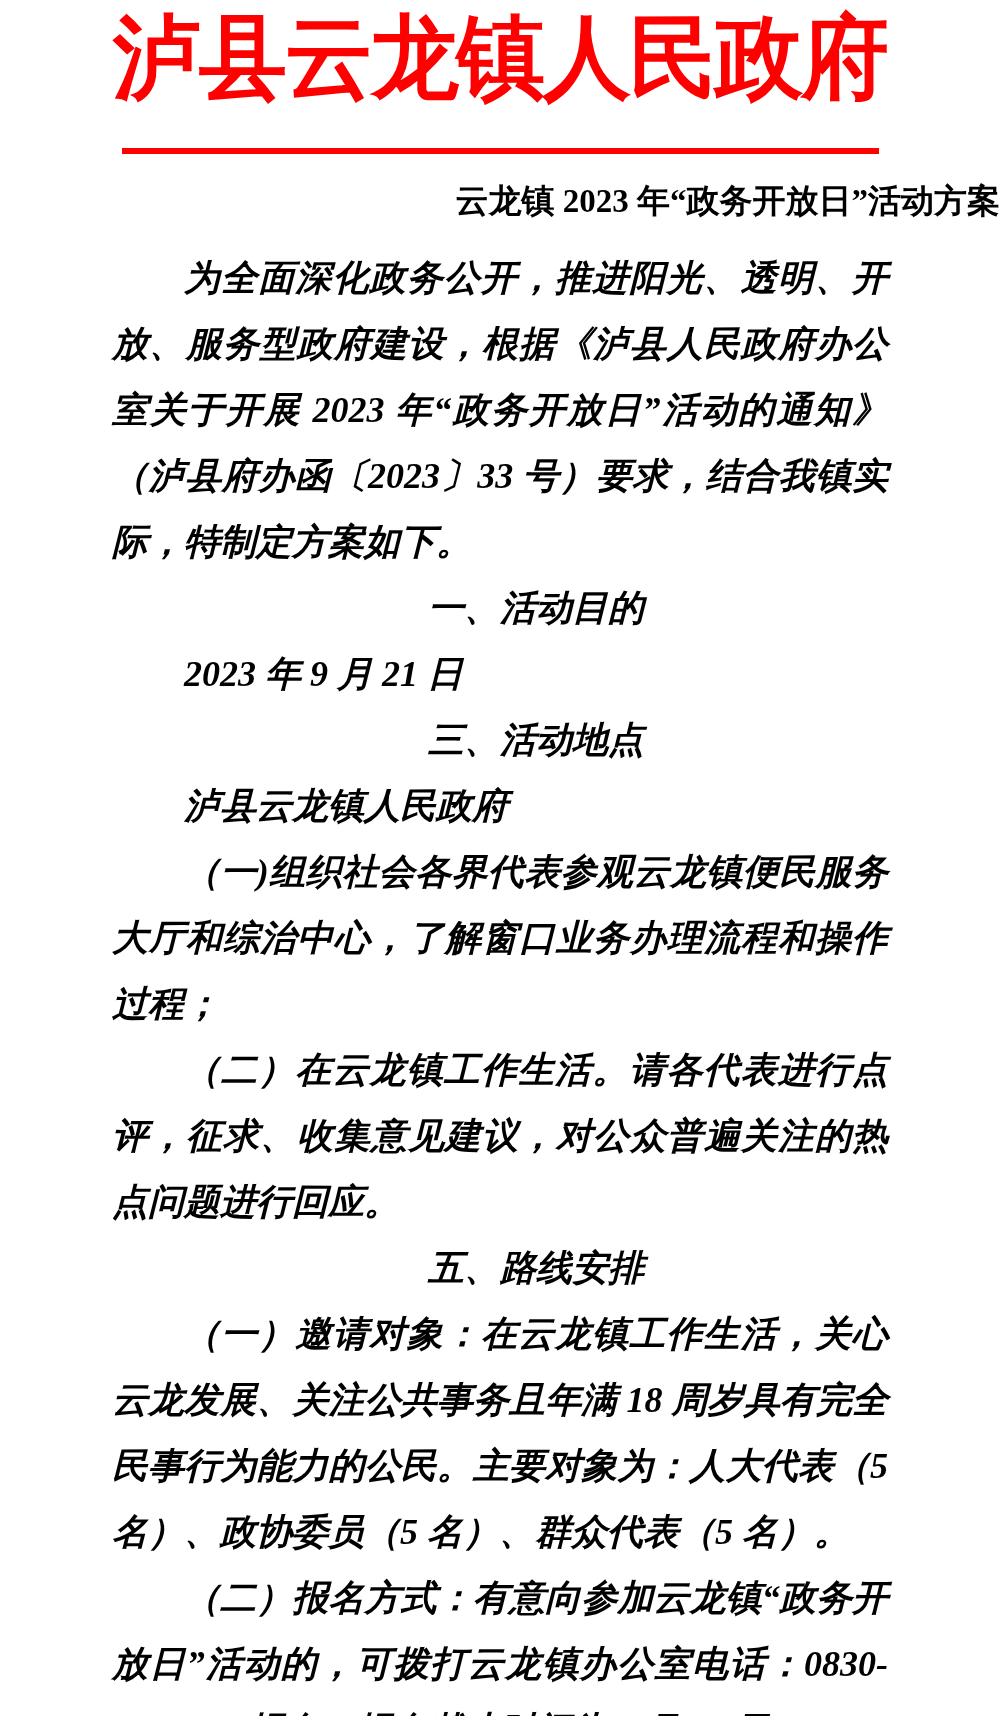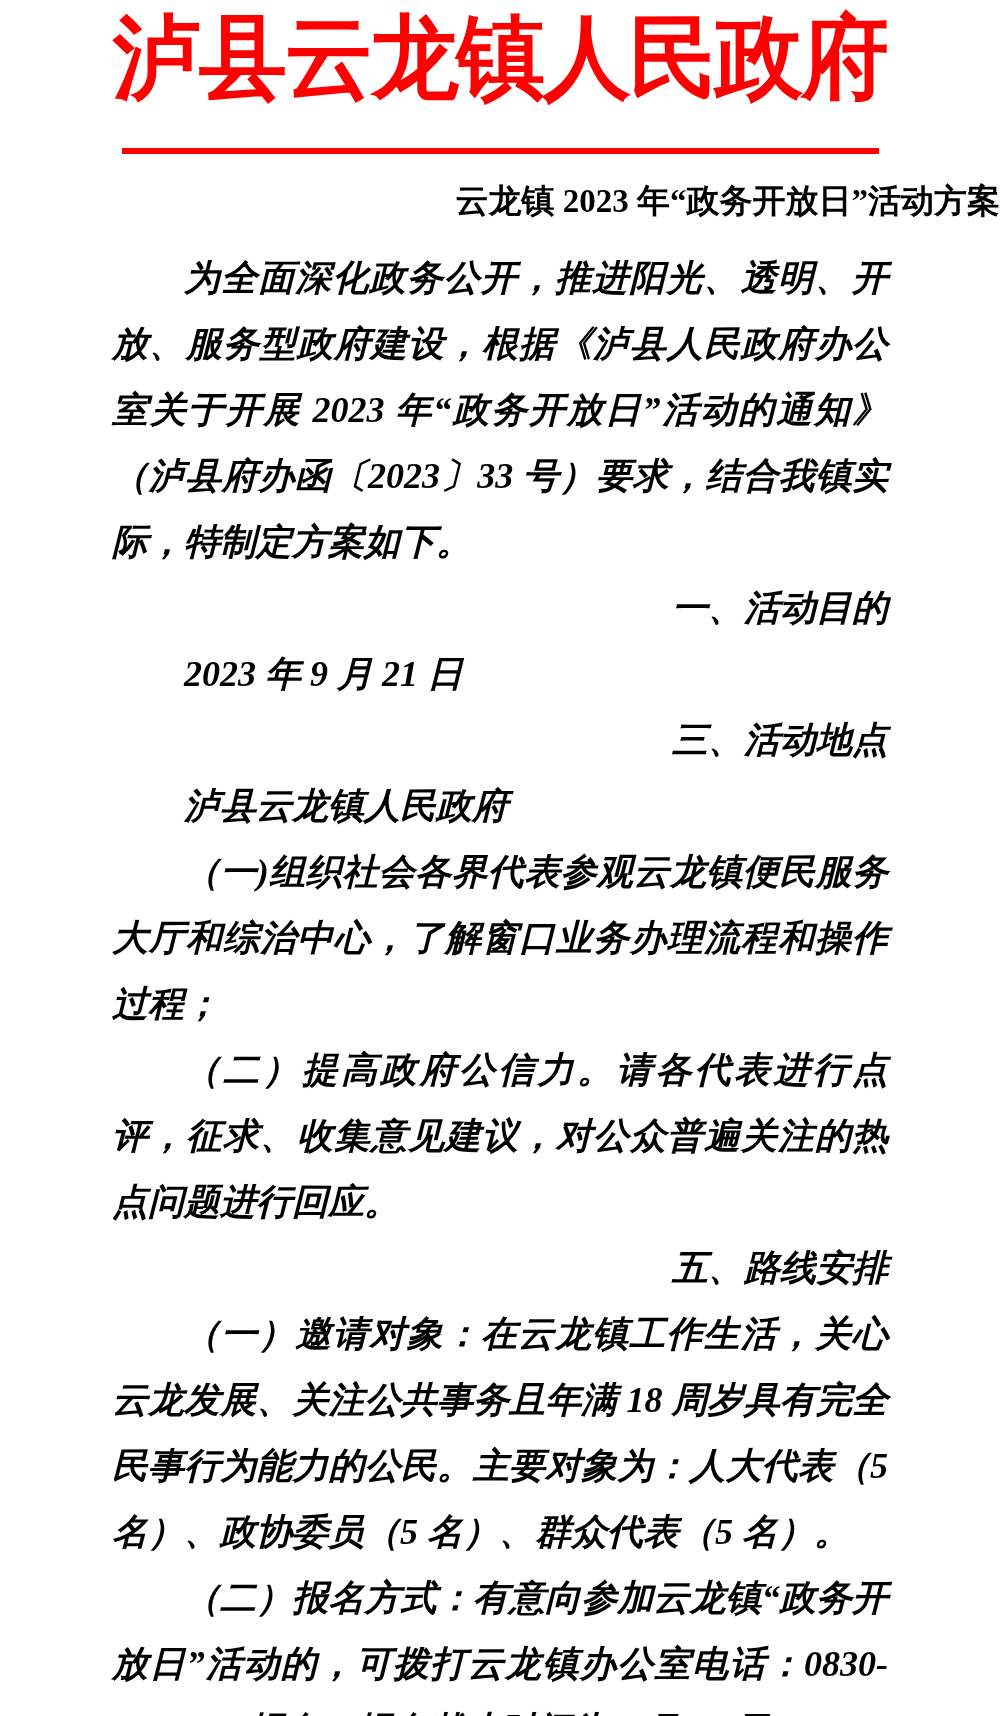--- a/index.html
+++ b/index.html
@@ -54,21 +54,21 @@
     font-weight: bold;
     line-height: 66px;
     text-align: justify;
     font-style: italic;
   }
   .content p {
     margin: 0;
     text-indent: 2em;
   }
   .content p.heading {
-    text-align: right;
+    text-align: center;
   }
   
   .signature {
     margin-top: 72px;
     padding-right: 171px;
     text-align: right;
     font-size: 28px;
     font-weight: bold;
     line-height: 50px;
   }
@@ -90,21 +90,21 @@
   <main>
     <h2 class="doc-title">云龙镇 2023 年“政务开放日”活动方案</h2>
 
     <div class="content" id="content">
         <p class="para">为全面深化政务公开，推进阳光、透明、开放、服务型政府建设，根据《泸县人民政府办公室关于开展 2023 年“政务开放日”活动的通知》（泸县府办函〔2023〕33 号）要求，结合我镇实际，特制定方案如下。</p>
         <p class="heading">一、活动目的</p>
         <p class="para">2023 年 9 月 21 日</p>
         <p class="heading">三、活动地点</p>
         <p class="para">泸县云龙镇人民政府</p>
         <p class="para">（一)组织社会各界代表参观云龙镇便民服务大厅和综治中心，了解窗口业务办理流程和操作过程；</p>
-        <p class="para">（二）提高政府公信力。请各代表进行点评，征求、收集意见建议，对公众普遍关注的热点问题进行回应。</p>
+        <p class="para">（二）在云龙镇工作生活。请各代表进行点评，征求、收集意见建议，对公众普遍关注的热点问题进行回应。</p>
         <p class="heading">五、路线安排</p>
         <p class="para">（一）邀请对象：在云龙镇工作生活，关心云龙发展、关注公共事务且年满 18 周岁具有完全民事行为能力的公民。主要对象为：人大代表（5 名）、政协委员（5 名）、群众代表（5 名）。</p>
         <p class="para">（二）报名方式：有意向参加云龙镇“政务开放日”活动的，可拨打云龙镇办公室电话：0830-8996151 报名，报名截止时间为 9 月 19 日。</p>
       </div>
 
     <div class="signature">
       <div class="sig-block">
         <div>云龙镇人民政府办公室</div>
         
       </div>

